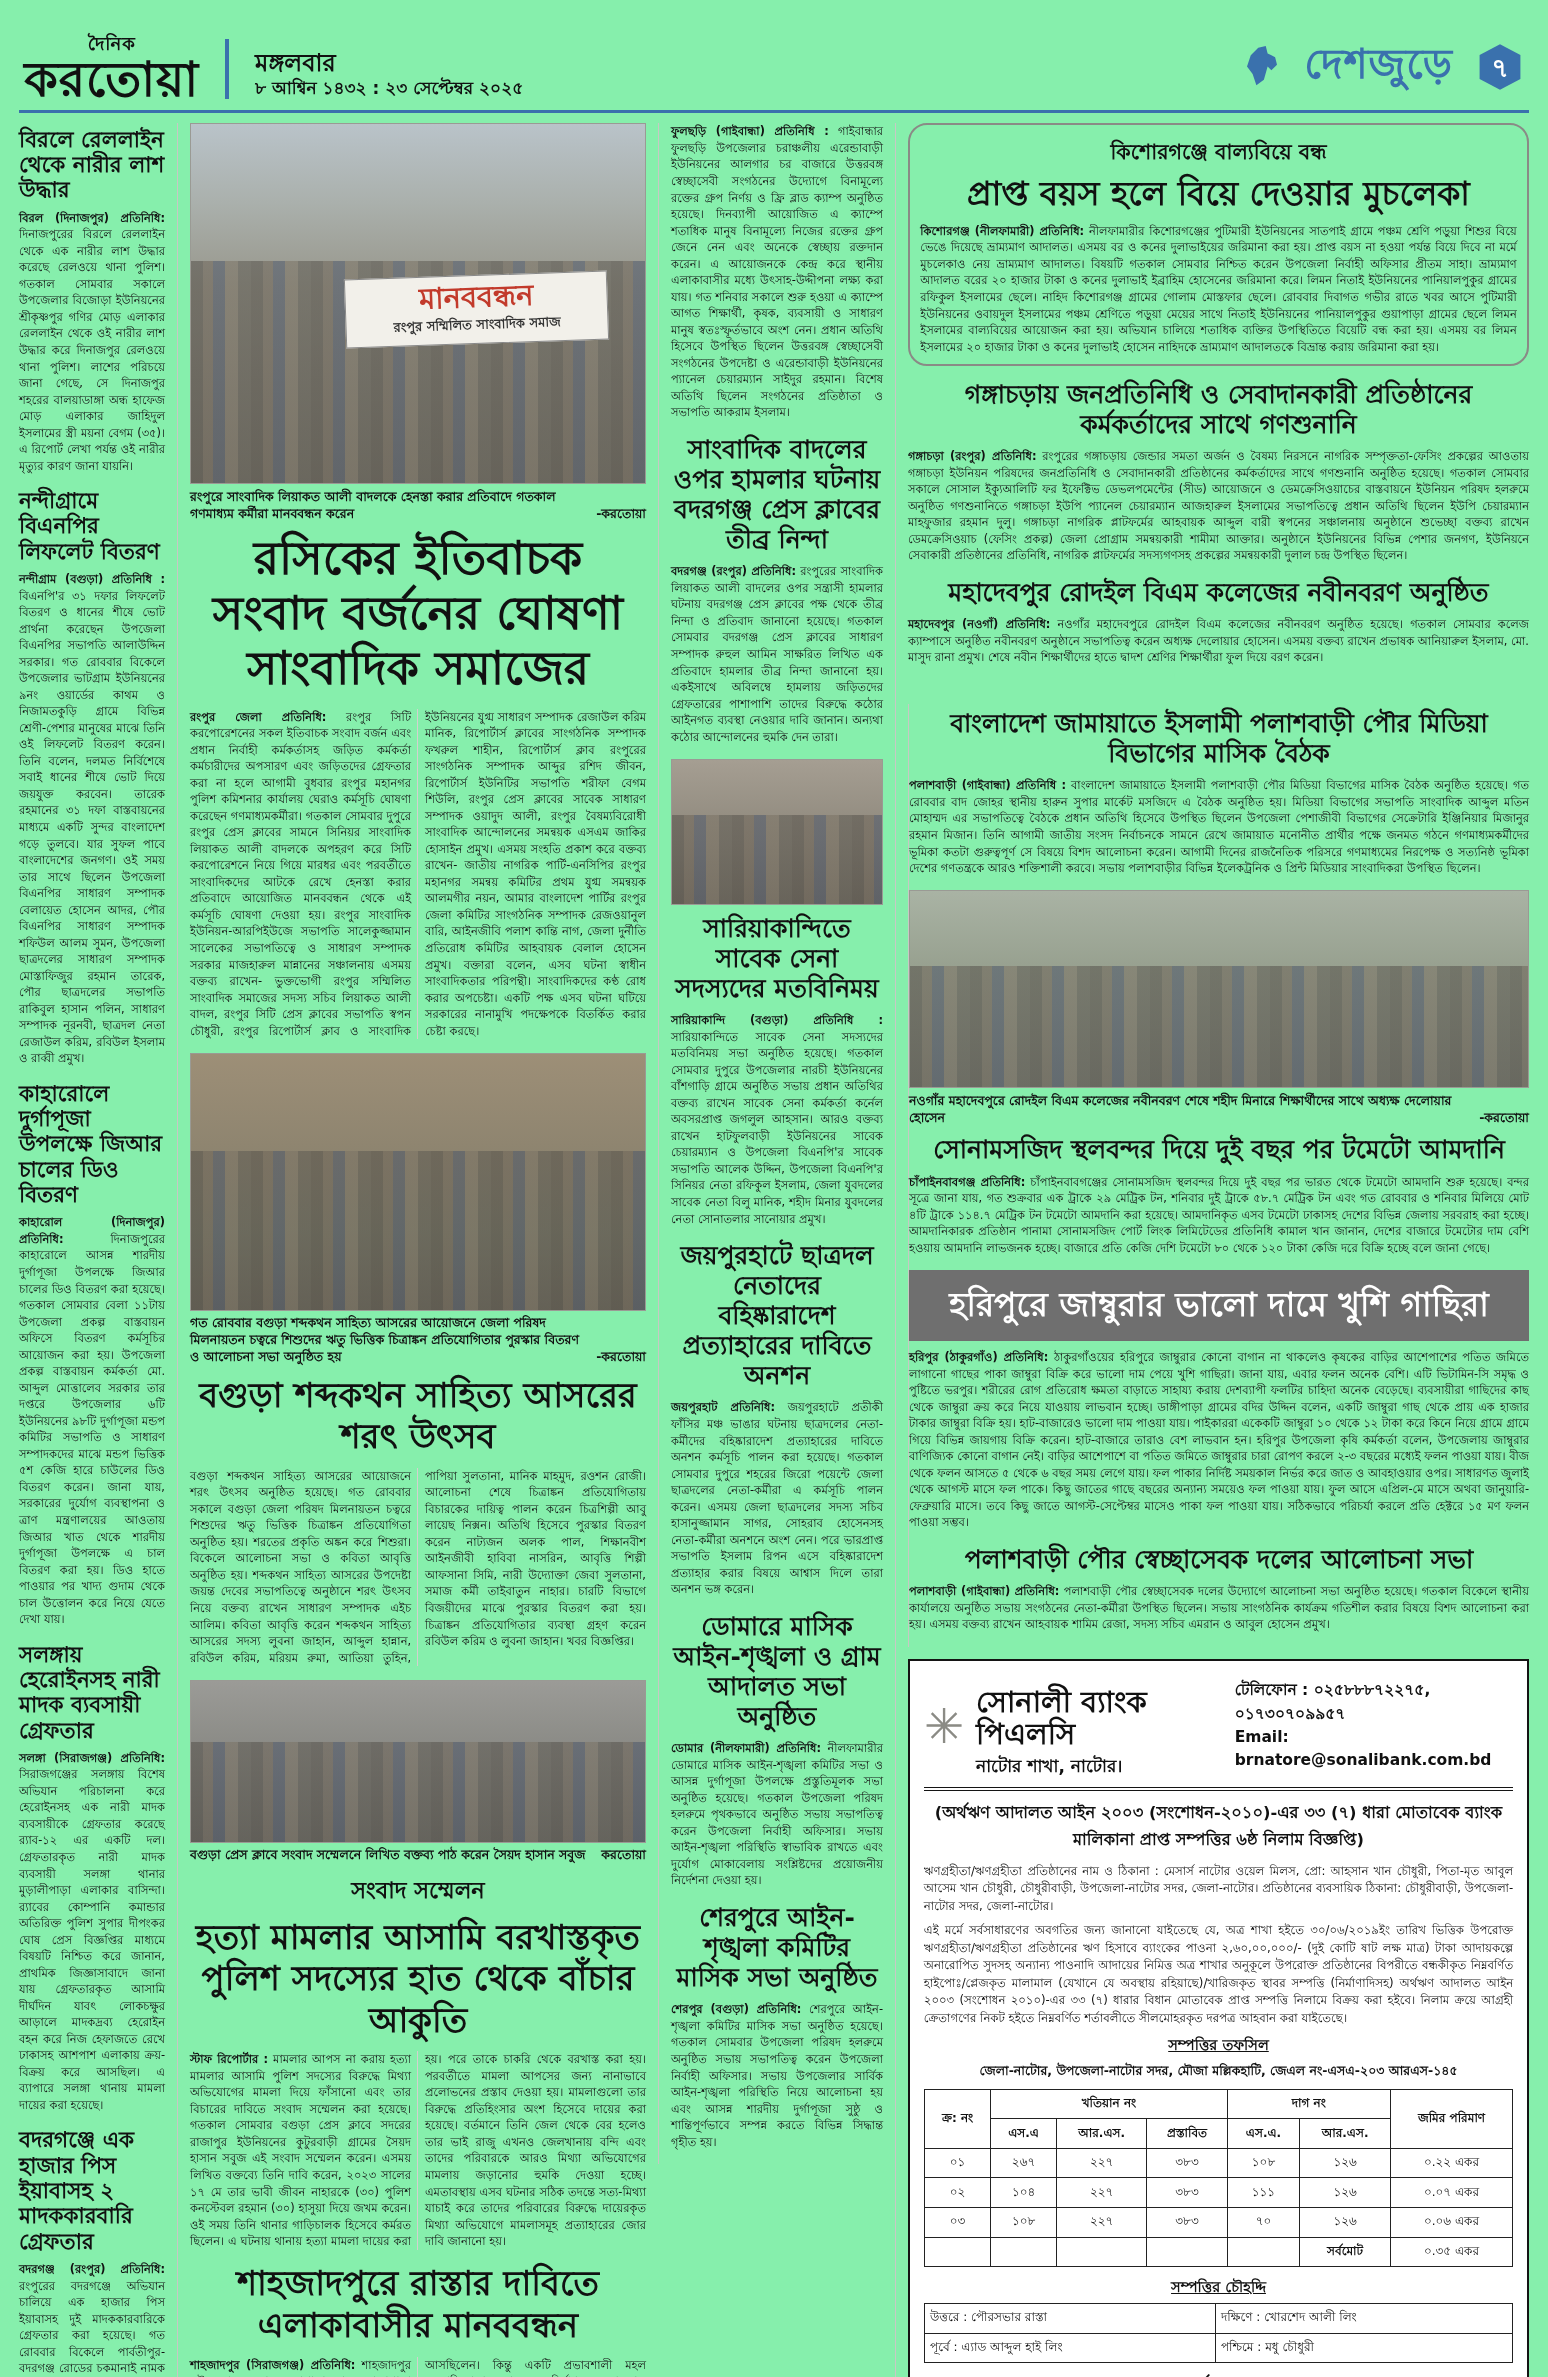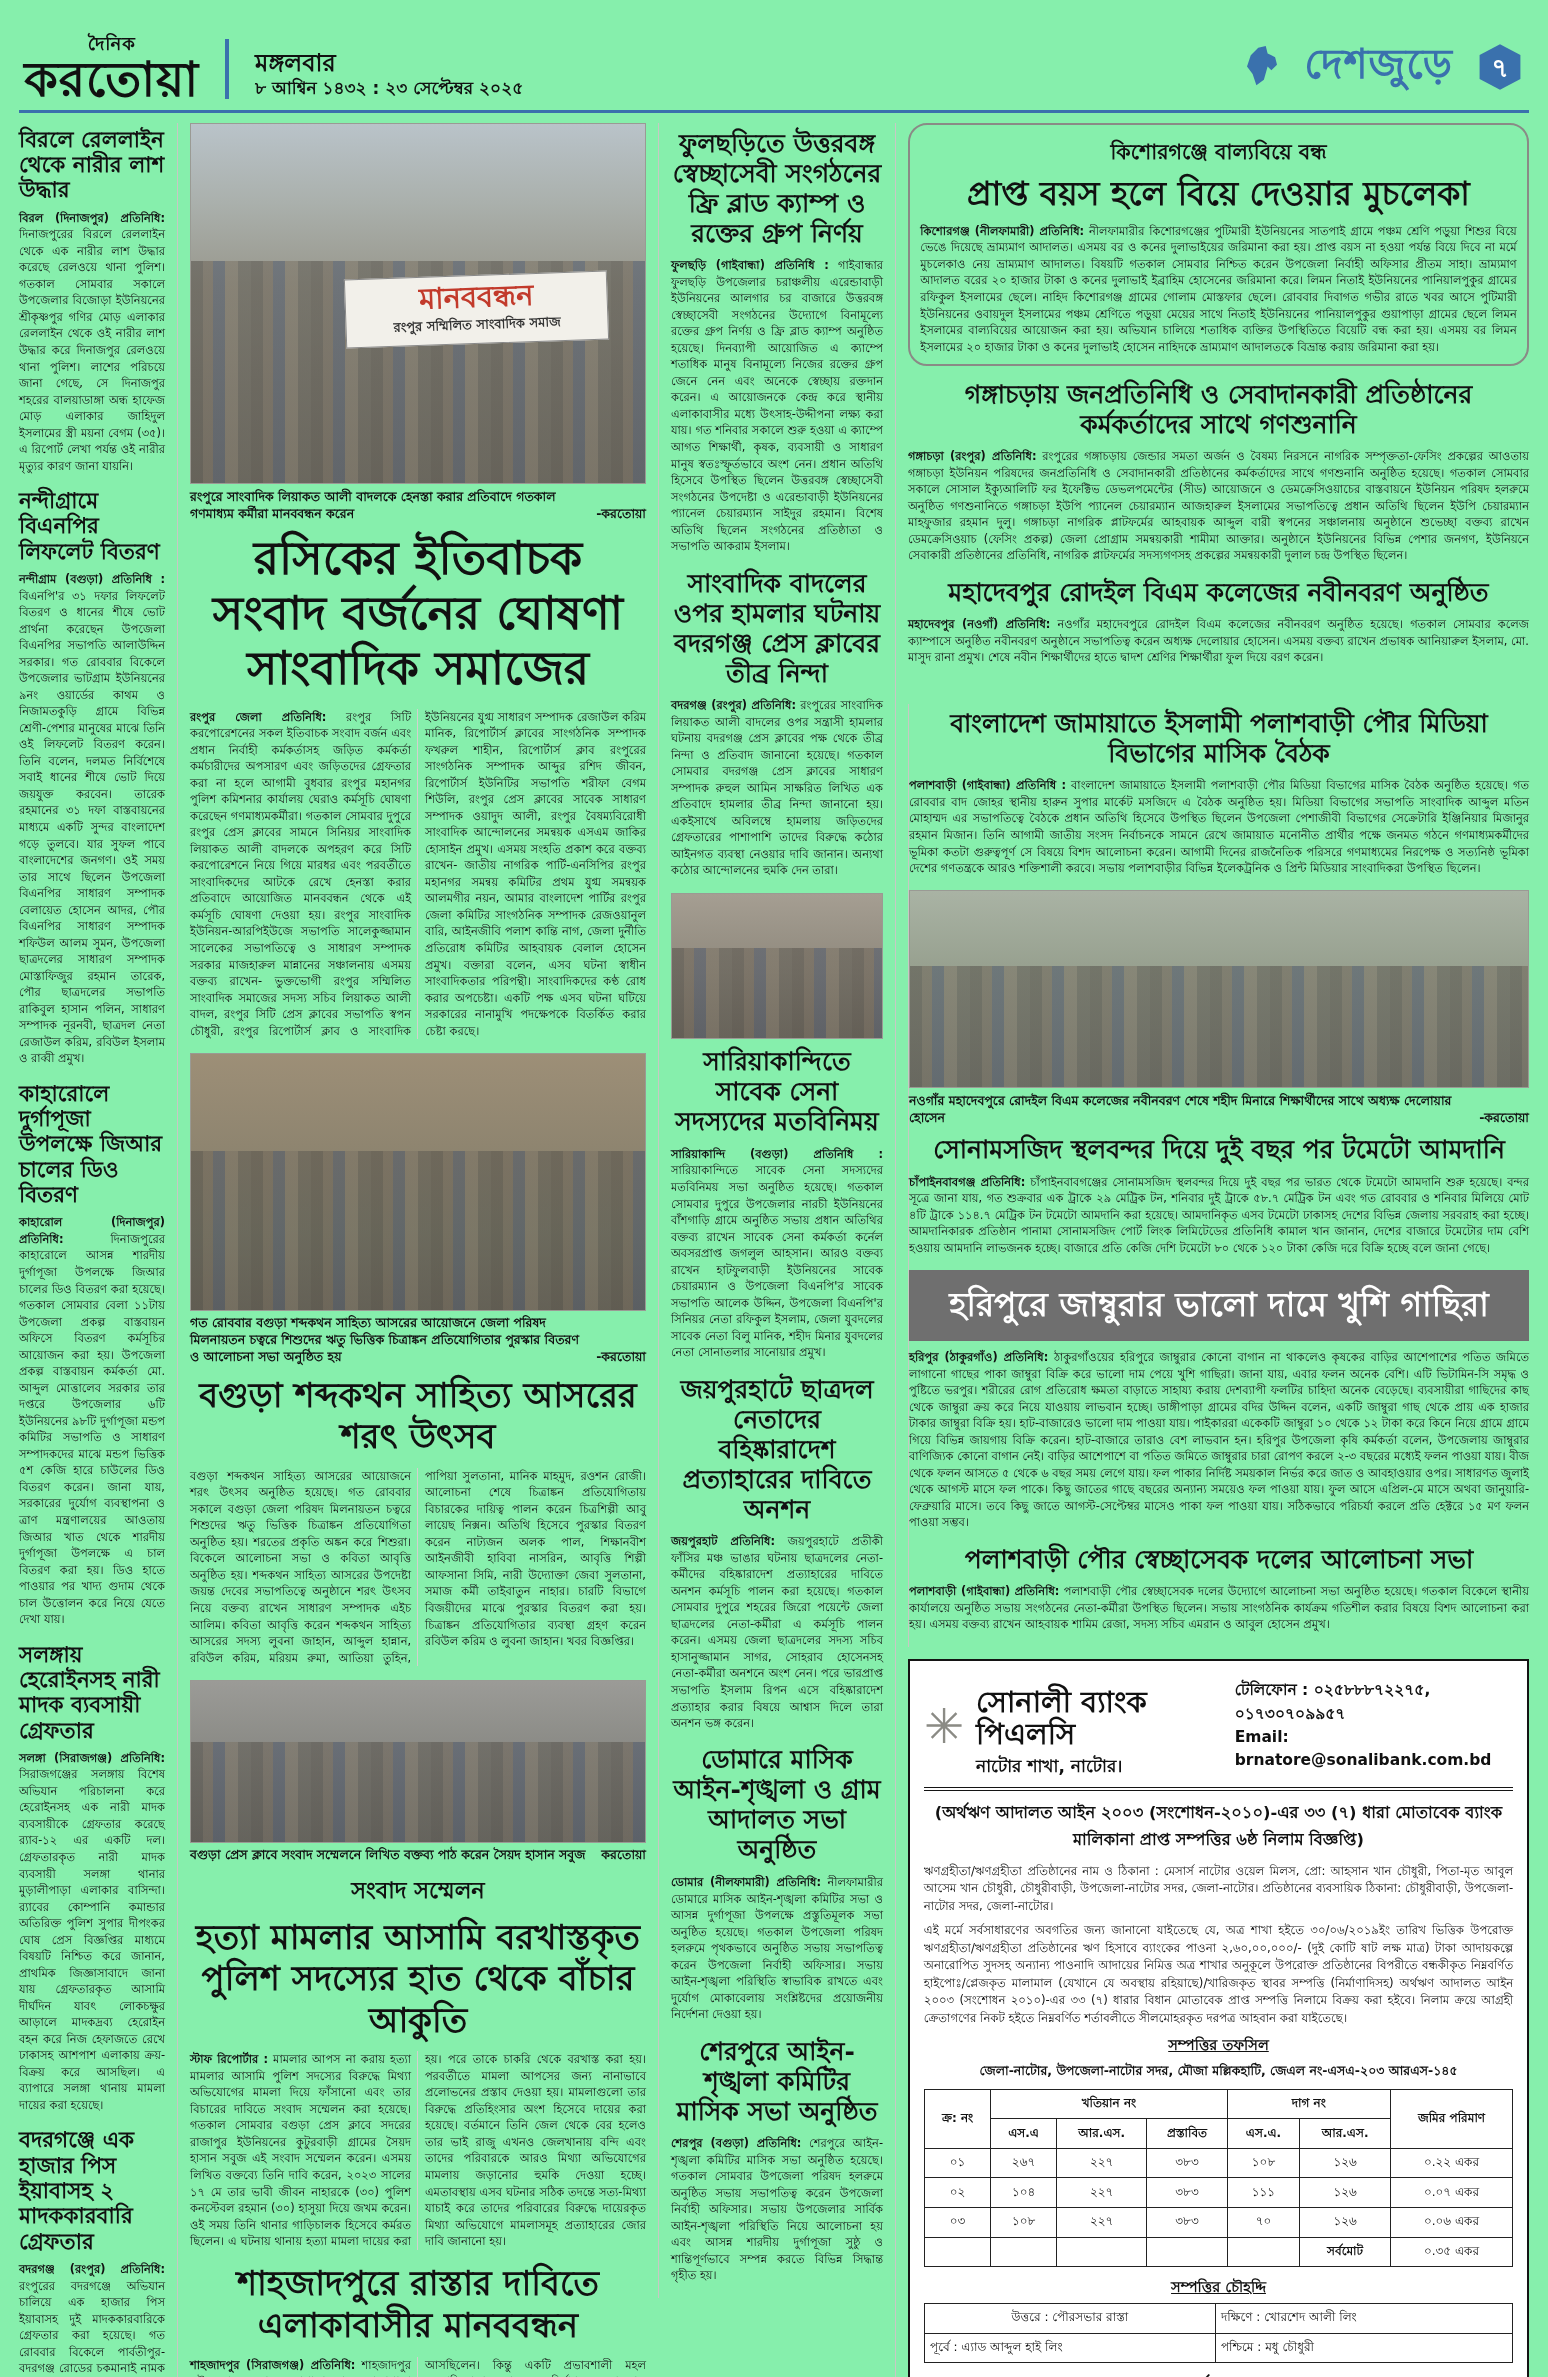--- a/index.html
+++ b/index.html
@@ -186,21 +186,20 @@
       <div class="art">
         <div class="h-lg">শাহজাদপুরে রাস্তার দাবিতে এলাকাবাসীর মানববন্ধন</div>
         <div class="cols2">
           <p class="bt"><span class="byline">শাহজাদপুর (সিরাজগঞ্জ) প্রতিনিধি:</span> <span>শাহজাদপুর পৌরসভার মহল্লার বনোপাড়া থেকে কান্দাপাড়া পর্যন্ত রাস্তা দখলমুক্ত ও সংস্কারের দাবিতে মানববন্ধন ও বিক্ষোভ সমাবেশ অনুষ্ঠিত হয়েছে। গতকাল সোমবার দুপুর সাড়ে ১২টা থেকে ঘন্টাব্যাপী মানববন্ধনে এলাকার কয়েকশ মানুষ অংশগ্রহণ করেন। মানববন্ধন শেষে রাস্তার দাবিতে একটি বিক্ষোভ মিছিল দ্বারিয়াপুর বাজারের প্রধান প্রধান সড়ক প্রদক্ষিণ করে। এসময় বক্তব্য রাখেন- আলম মিয়া, বাবু মিয়া, জহুরুল ইসলাম, আলিম বিশ্বাস, আলপনা খাতুন প্রমুখ। মানববন্ধনে বক্তারা ক্ষোভ প্রকাশ করে বলেন, রেকর্ডসূত্রে ওই রাস্তা পুরুষানুক্রমে চলাচলের জন্য ব্যবহার করে আসছিলেন। কিন্তু একটি প্রভাবশালী মহল সরকারি রাস্তার ওপর ভবন নির্মাণ করে তা দখল করে রেখেছে। সহকারী কমিশনার (ভূমি) একাধিক বার মাপ-জরিপ করে অবৈধ দখলদারদের উচ্ছেদের নির্দেশ দিলেও তা কার্যকর হয়নি। ফলে ওই রাস্তা দিয়ে চলাচলকারী শত শত মানুষকে প্রতিনিয়ত দুর্ভোগ পোহাতে হচ্ছে। সহকারী কমিশনার (ভূমি) জানান, ইতোপূর্বে ওই জায়গায় মাপ জরিপ করে একটি সীমানা ফেলা হয়েছে। ওখানে একটি বহুতল ভবন থাকায় ভবনের মালামাল অন্যত্র সরিয়ে নেয়ার জন্য মৌখিক নোটিশ দিয়েছি।</span></p>
         </div>
       </div>
     </div>
 
     <div class="colC">
       <div class="art">
-        <div class="h-md">ফুলছড়িতে উত্তরবঙ্গ স্বেচ্ছাসেবী সংগঠনের ফ্রি ব্লাড ক্যাম্প ও রক্তের গ্রুপ নির্ণয়</div>
         <p class="bt"><span class="byline">ফুলছড়ি (গাইবান্ধা) প্রতিনিধি :</span> <span>গাইবান্ধার ফুলছড়ি উপজেলার চরাঞ্চলীয় এরেন্ডাবাড়ী ইউনিয়নের আলগার চর বাজারে উত্তরবঙ্গ স্বেচ্ছাসেবী সংগঠনের উদ্যোগে বিনামূল্যে রক্তের গ্রুপ নির্ণয় ও ফ্রি ব্লাড ক্যাম্প অনুষ্ঠিত হয়েছে। দিনব্যাপী আয়োজিত এ ক্যাম্পে শতাধিক মানুষ বিনামূল্যে নিজের রক্তের গ্রুপ জেনে নেন এবং অনেকে স্বেচ্ছায় রক্তদান করেন। এ আয়োজনকে কেন্দ্র করে স্থানীয় এলাকাবাসীর মধ্যে উৎসাহ-উদ্দীপনা লক্ষ্য করা যায়। গত শনিবার সকালে শুরু হওয়া এ ক্যাম্পে আগত শিক্ষার্থী, কৃষক, ব্যবসায়ী ও সাধারণ মানুষ স্বতঃস্ফূর্তভাবে অংশ নেন। প্রধান অতিথি হিসেবে উপস্থিত ছিলেন উত্তরবঙ্গ স্বেচ্ছাসেবী সংগঠনের উপদেষ্টা ও এরেন্ডাবাড়ী ইউনিয়নের প্যানেল চেয়ারম্যান সাইদুর রহমান। বিশেষ অতিথি ছিলেন সংগঠনের প্রতিষ্ঠাতা ও সভাপতি আকরাম ইসলাম।</span></p>
       </div>
       <div class="art">
         <div class="h-md">সাংবাদিক বাদলের ওপর হামলার ঘটনায় বদরগঞ্জ প্রেস ক্লাবের তীব্র নিন্দা</div>
         <p class="bt"><span class="byline">বদরগঞ্জ (রংপুর) প্রতিনিধি:</span> <span>রংপুরের সাংবাদিক লিয়াকত আলী বাদলের ওপর সন্ত্রাসী হামলার ঘটনায় বদরগঞ্জ প্রেস ক্লাবের পক্ষ থেকে তীব্র নিন্দা ও প্রতিবাদ জানানো হয়েছে। গতকাল সোমবার বদরগঞ্জ প্রেস ক্লাবের সাধারণ সম্পাদক রুহুল আমিন সাক্ষরিত লিখিত এক প্রতিবাদে হামলার তীব্র নিন্দা জানানো হয়। একইসাথে অবিলম্বে হামলায় জড়িতদের গ্রেফতারের পাশাপাশি তাদের বিরুদ্ধে কঠোর আইনগত ব্যবস্থা নেওয়ার দাবি জানান। অন্যথা কঠোর আন্দোলনের হুমকি দেন তারা।</span></p>
       </div>
       <div class="photo ph5">
         <div class="crowd"></div>
       </div>
       <div class="art" style="margin-top:8.6px;">
@@ -337,21 +336,21 @@
             <td style="font-weight:800">সর্বমোট</td>
             <td>০.৩৫ একর</td>
           </tr>
         </tbody>
           </table>
 
         <div class="tbl-title">সম্পত্তির চৌহদ্দি</div>
         <table class="grid">
           <tbody>
               <tr>
-            <td style="text-align:center">উত্তরে : পৌরসভার রাস্তা</td>
+            <td style="text-align:left">উত্তরে : পৌরসভার রাস্তা</td>
             <td style="text-align:left">দক্ষিণে : খোরশেদ আলী লিং</td>
           </tr>
           <tr>
             <td style="text-align:left">পূর্বে : এ্যাড আব্দুল হাই লিং</td>
             <td style="text-align:left">পশ্চিমে : মধু চৌধুরী</td>
           </tr>
         </tbody>
           </table>
 
         <div class="terms-title">শর্তসমূহ:</div>

